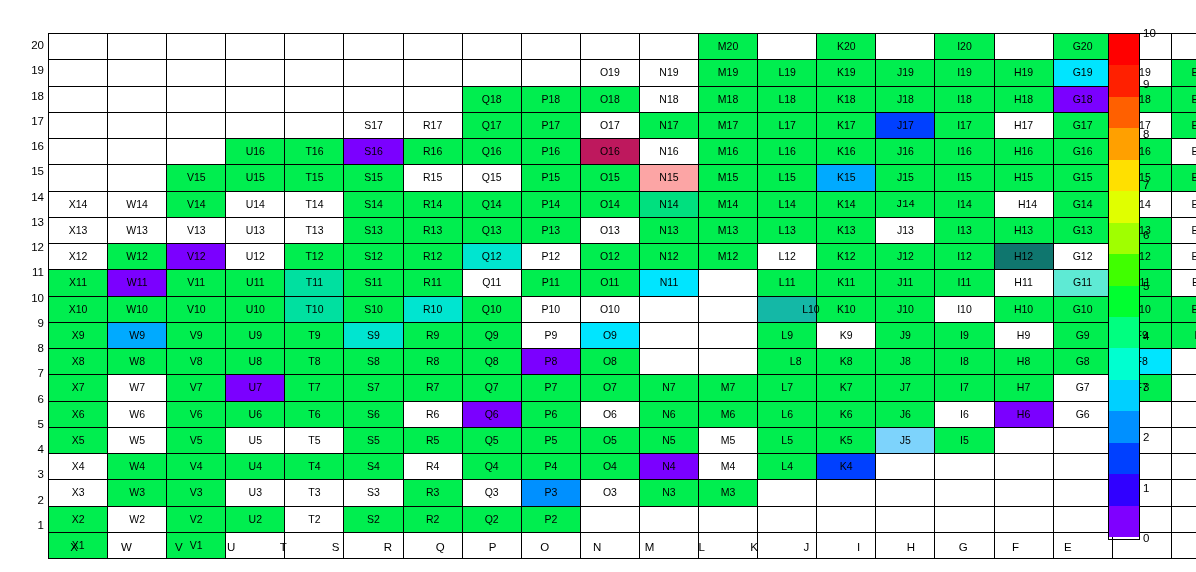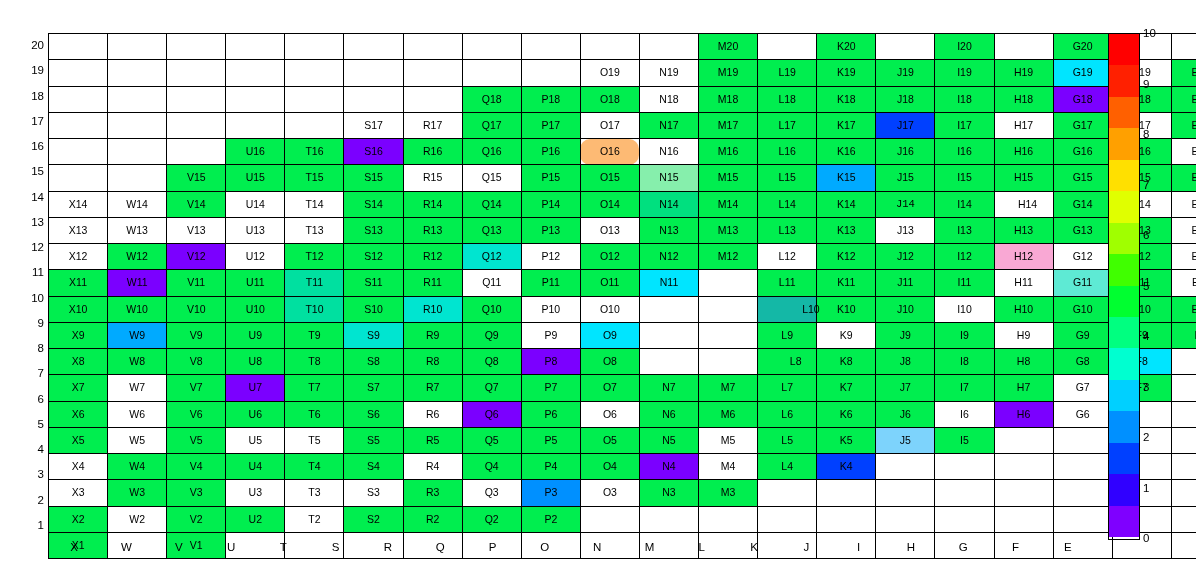--- a/index.html
+++ b/index.html
@@ -176,21 +176,21 @@
           <tr>
             <td style="background: rgb(255, 255, 255);"></td>
             <td style="background: rgb(255, 255, 255);"></td>
             <td style="background: rgb(255, 255, 255);"></td>
             <td style="background: rgb(0, 238, 79);">U16</td>
             <td style="background: rgb(0, 238, 79);">T16</td>
             <td style="background: rgb(123, 0, 255);">S16</td>
             <td style="background: rgb(0, 238, 79);">R16</td>
             <td style="background: rgb(0, 238, 79);">Q16</td>
             <td style="background: rgb(0, 238, 79);">P16</td>
-            <td style="background: #fdba74; border-radius: 10px;">O16</td>
+            <td style="background: #be185d;">O16</td>
             <td style="background: rgb(255, 255, 255);">N16</td>
             <td style="background: rgb(0, 238, 79);">M16</td>
             <td style="background: rgb(0, 238, 79);">L16</td>
             <td style="background: rgb(0, 238, 79);">K16</td>
             <td style="background: rgb(0, 238, 79);">J16</td>
             <td style="background: rgb(0, 238, 79);">I16</td>
             <td style="background: rgb(0, 238, 79);">H16</td>
             <td style="background: rgb(0, 238, 79);">G16</td>
             <td style="background: rgb(0, 238, 79);">F16</td>
             <td style="background: rgb(255, 255, 255);">E16</td>
@@ -199,21 +199,21 @@
             <td style="background: rgb(255, 255, 255);"></td>
             <td style="background: rgb(255, 255, 255);"></td>
             <td style="background: rgb(0, 238, 79);">V15</td>
             <td style="background: rgb(0, 238, 79);">U15</td>
             <td style="background: rgb(0, 238, 79);">T15</td>
             <td style="background: rgb(0, 238, 79);">S15</td>
             <td style="background: rgb(255, 255, 255);">R15</td>
             <td style="background: rgb(255, 255, 255);">Q15</td>
             <td style="background: rgb(0, 238, 79);">P15</td>
             <td style="background: rgb(0, 238, 79);">O15</td>
-            <td style="background: #86efac;">N15</td>
+            <td style="background: #fca5a5;">N15</td>
             <td style="background: rgb(0, 238, 79);">M15</td>
             <td style="background: rgb(0, 238, 79);">L15</td>
             <td style="background: rgb(0, 170, 255);">K15</td>
             <td style="background: rgb(0, 238, 79);">J15</td>
             <td style="background: rgb(0, 238, 79);">I15</td>
             <td style="background: rgb(0, 238, 79);">H15</td>
             <td style="background: rgb(0, 238, 79);">G15</td>
             <td style="background: rgb(0, 238, 79);">F15</td>
             <td style="background: rgb(0, 238, 79);">E15</td>
           </tr>
@@ -271,21 +271,21 @@
             <td style="background: rgb(0, 238, 79);">R12</td>
             <td style="background: rgb(0, 229, 208);">Q12</td>
             <td style="background: rgb(255, 255, 255);">P12</td>
             <td style="background: rgb(0, 238, 79);">O12</td>
             <td style="background: rgb(0, 238, 79);">N12</td>
             <td style="background: rgb(0, 238, 79);">M12</td>
             <td style="background: rgb(255, 255, 255);">L12</td>
             <td style="background: rgb(0, 238, 79);">K12</td>
             <td style="background: rgb(0, 238, 79);">J12</td>
             <td style="background: rgb(0, 238, 79);">I12</td>
-            <td style="background: #f9a8d4;">H12</td>
+            <td style="background: #0f766e;">H12</td>
             <td style="background: rgb(255, 255, 255);">G12</td>
             <td style="background: rgb(0, 238, 79);">F12</td>
             <td style="background: rgb(255, 255, 255);">E12</td>
           </tr>
           <tr>
             <td style="background: rgb(0, 238, 79);">X11</td>
             <td style="background: rgb(123, 0, 255);">W11</td>
             <td style="background: rgb(0, 238, 79);">V11</td>
             <td style="background: rgb(0, 238, 79);">U11</td>
             <td style="background: rgb(0, 224, 160);">T11</td>

